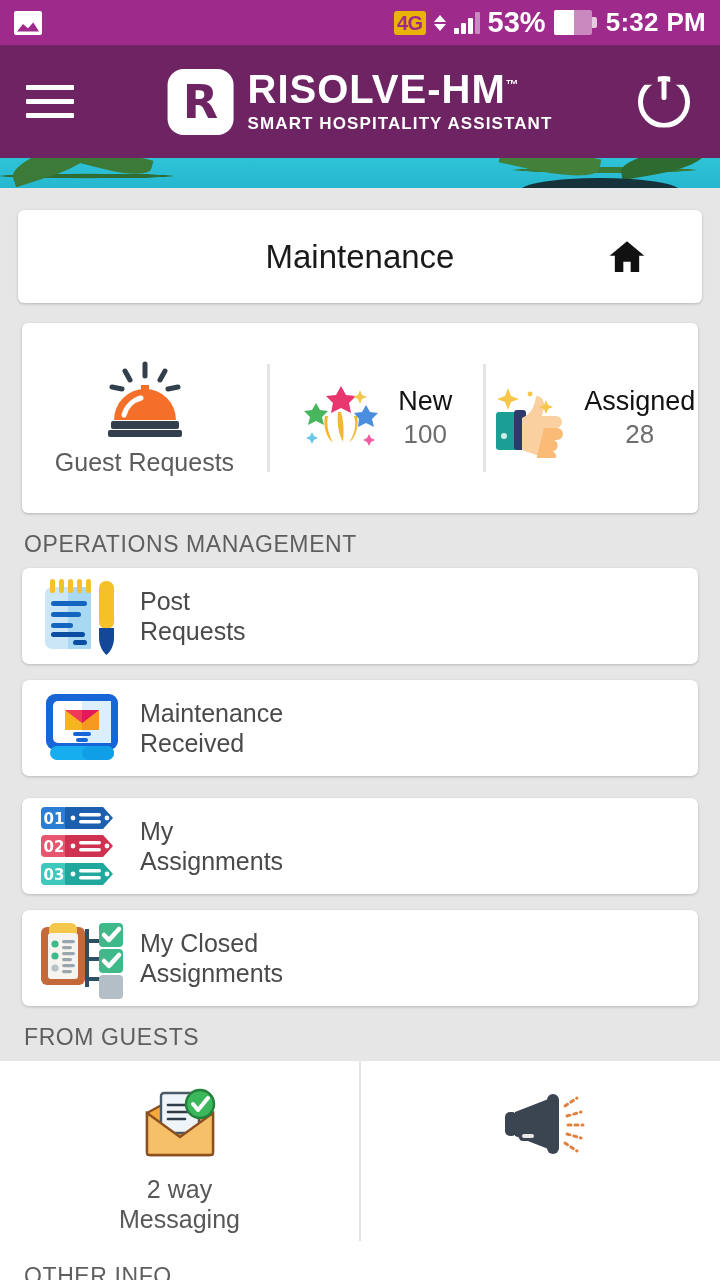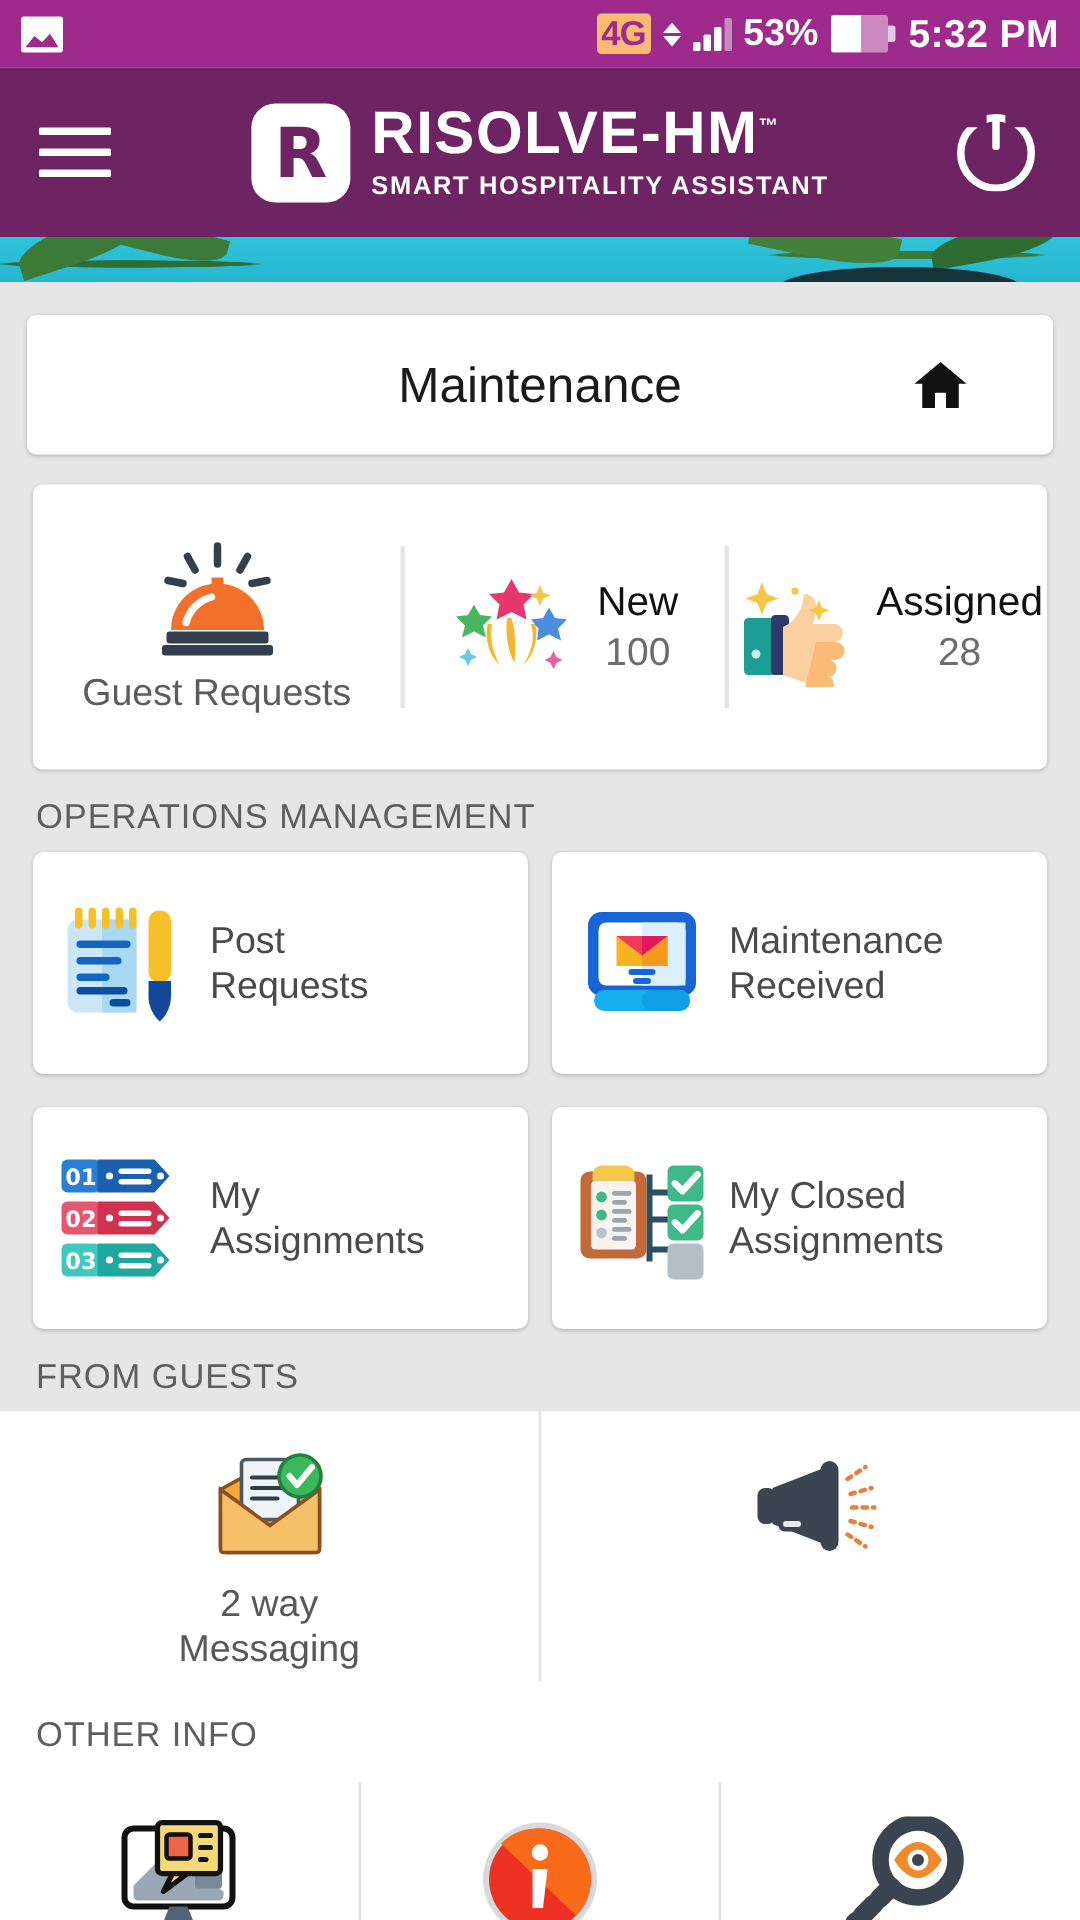--- a/index.html
+++ b/index.html
@@ -24,34 +24,34 @@
   .gallery-ico{ width:28px; height:24px; position:relative; }
   .gallery-ico .frame{
     position:absolute; inset:0; background:#fff; border-radius:2px;
   }
   .gallery-ico .mtn{
     position:absolute; left:3px; right:3px; bottom:3px; height:11px;
     background:#9e2a8c;
     clip-path:polygon(0% 100%, 27% 32%, 50% 70%, 74% 18%, 100% 100%);
   }
   .net-badge{
-    background:#fdba74; color:#9e2a8c; font-weight:bold; font-size:23px;
+    background:#eab308; color:#9e2a8c; font-weight:bold; font-size:20px;
     line-height:1; padding:2px 3px; border-radius:3px; letter-spacing:-0.5px;
   }
   .arrows{ display:flex; flex-direction:column; gap:2px; }
   .arrows i{ display:block; width:0;height:0; border-left:6px solid transparent; border-right:6px solid transparent; }
   .arrows i.up{ border-bottom:7px solid #fff; }
   .arrows i.dn{ border-top:7px solid #fff; }
   .signal{ display:flex; align-items:flex-end; gap:2px; height:22px; }
   .signal span{ width:5px; background:#fff; border-radius:1px; }
   .signal span:nth-child(1){ height:6px; }
   .signal span:nth-child(2){ height:11px; }
   .signal span:nth-child(3){ height:16px; }
   .signal span:nth-child(4){ height:22px; opacity:.45; }
-  .batt-pct{ font-size:25px; font-weight:bold; }
+  .batt-pct{ font-size:29px; font-weight:bold; }
   .battery{ width:44px; height:25px; border:0; position:relative; display:flex; align-items:center; }
   .battery .body{ width:38px; height:25px; background:rgba(255,255,255,.45); border-radius:2px; position:relative; overflow:hidden;}
   .battery .fill{ position:absolute; left:0;top:0;bottom:0; width:53%; background:#fff; }
   .battery .tip{ width:5px; height:11px; background:rgba(255,255,255,.75); border-radius:0 2px 2px 0; }
   .clock{ font-size:26px; font-weight:bold; letter-spacing:.3px; }
 
   
   .appbar{
     height:113px; background:#6e2462;
     display:flex; align-items:center; padding:0 26px;
@@ -144,21 +144,21 @@
   .stat .num{ font-size:26px; color:#6d6d6d; }
 
   
   .sec-head{
     font-size:23px; color:#5e5e5e; letter-spacing:.6px;
     padding:18px 0 10px 24px;
   }
   .sec-head.band{ background:#ffffff; padding:22px 0 18px 24px; }
 
   
-  .grid2{ display:flex; gap:16px; padding:0 22px; }
+  .grid2{ display:flex; gap:16px; padding:0 22px;flex-direction:column; }
   .tile{
     flex:1; height:148px; background:#fff; border-radius:7px;
     box-shadow:0 1px 3px rgba(0,0,0,.2);
     display:flex; align-items:center; gap:10px; padding:0 12px;
   }
   .tile .ico{ width:96px; height:96px; flex:0 0 96px; display:flex; align-items:center; justify-content:center; }
   .tile .lbl{ font-size:25px; color:#4a4a4a; line-height:1.2; }
 
   
   .grid3{ display:flex; background:#fff; }

